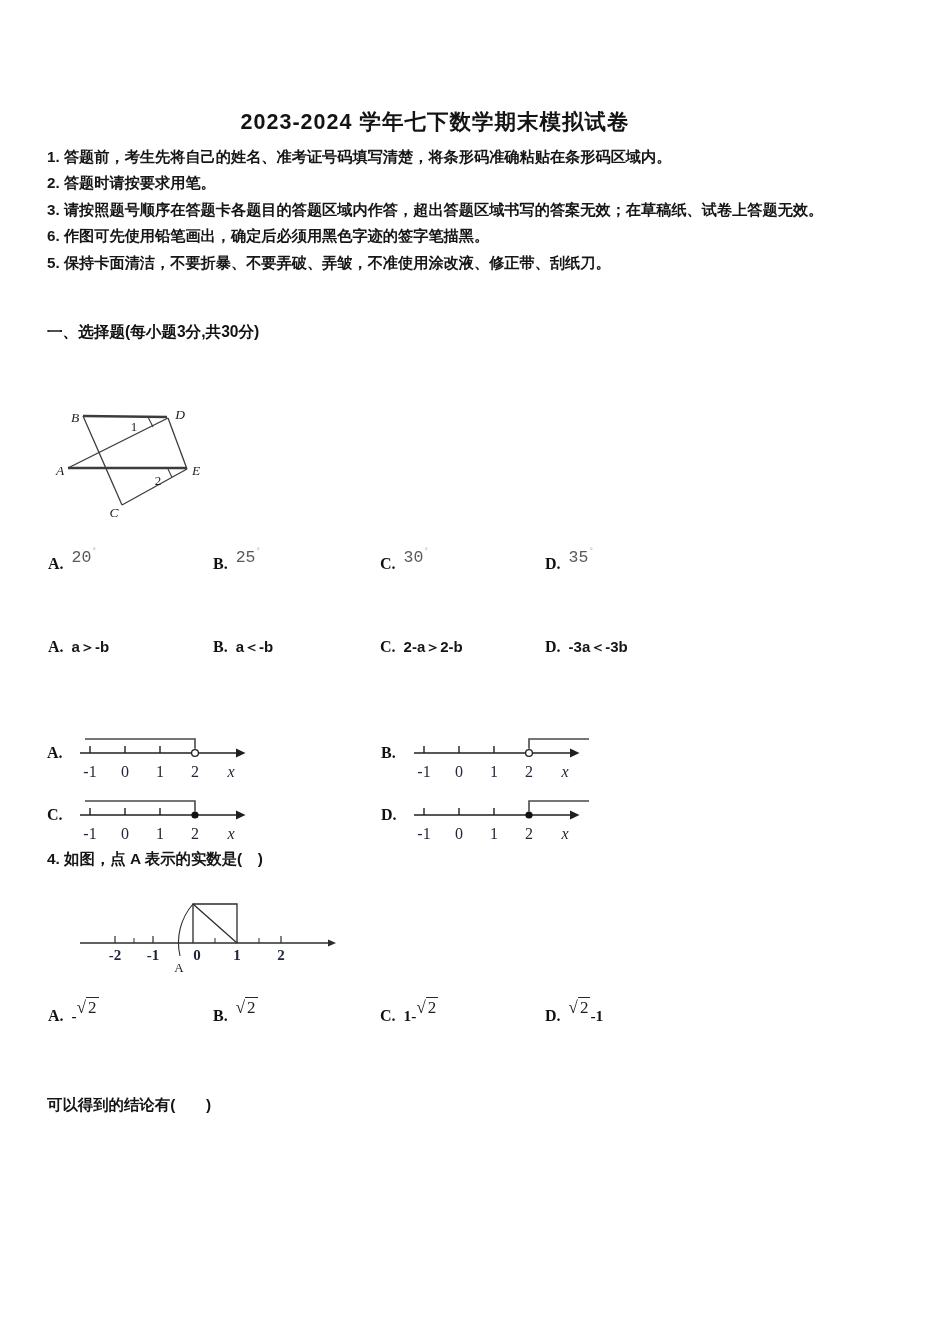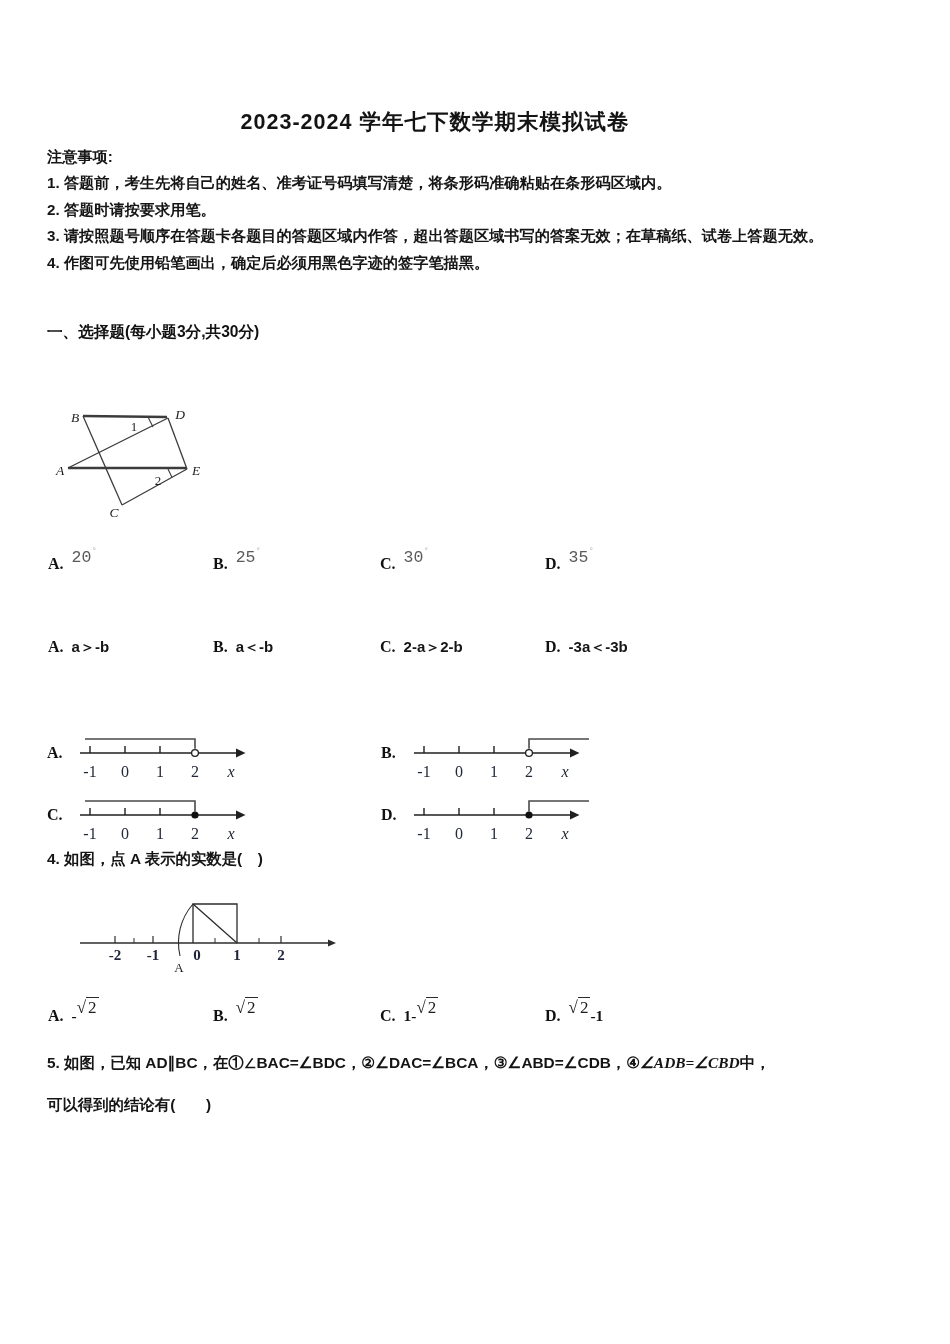--- a/index.html
+++ b/index.html
@@ -31,25 +31,25 @@
   svg .axlab{font-size:15px;font-weight:600;fill:#20263a;}
 </style>
 </head>
 <body>
 
 <div class="page">
 
   <div class="abs title" style="left:0;top:107px">2023-2024 学年七下数学期末模拟试卷</div>
 
   <div class="abs notes" style="left:47px;top:144px;width:880px">
-    <div>注意事项:</div>
     <div>1. 答题前，考生先将自己的姓名、准考证号码填写清楚，将条形码准确粘贴在条形码区域内。</div>
     <div>2. 答题时请按要求用笔。</div>
     <div>3. 请按照题号顺序在答题卡各题目的答题区域内作答，超出答题区域书写的答案无效；在草稿纸、试卷上答题无效。</div>
-    <div>4. 作图可先使用铅笔画出，确定后必须用黑色字迹的签字笔描黑。</div>
+    <div>6. 作图可先使用铅笔画出，确定后必须用黑色字迹的签字笔描黑。</div>
+    <div>5. 保持卡面清洁，不要折暴、不要弄破、弄皱，不准使用涂改液、修正带、刮纸刀。</div>
   </div>
 
   <div class="abs sect" style="left:47px;top:322px">一、选择题(每小题3分,共30分)</div>
 
 
   <svg class="abs" style="left:50px;top:398px" width="170" height="125" viewBox="0 0 170 125">
     <path d="M33,18 L117,19" stroke="#3c3c3c" stroke-width="2.3" fill="none"></path>
     <path d="M18,70 L136,70" stroke="#3c3c3c" stroke-width="2.3" fill="none"></path>
     <path d="M18,70 L118,20" stroke="#3c3c3c" stroke-width="1.3" fill="none"></path>
     <path d="M118,20 L137,71" stroke="#3c3c3c" stroke-width="1.3" fill="none"></path>
@@ -201,18 +201,15 @@
   <div class="abs" style="left:213px;top:1006px">
     <span class="olet">B.</span><span class="radpre"></span><span class="rad"><span>√</span><span class="vin">2</span></span><span class="radpost"></span>
   </div>
   <div class="abs" style="left:380px;top:1006px">
     <span class="olet">C.</span><span class="radpre">1-</span><span class="rad"><span>√</span><span class="vin">2</span></span><span class="radpost"></span>
   </div>
   <div class="abs" style="left:545px;top:1006px">
     <span class="olet">D.</span><span class="radpre"></span><span class="rad"><span>√</span><span class="vin">2</span></span><span class="radpost">-1</span>
   </div>
 
-  <div class="abs stem" style="left:47px;top:1053px">
-    <span>5. 如图，已知 AD∥BC，在①∠BAC=∠BDC，②∠DAC=∠BCA，③∠ABD=∠CDB，④</span><span class="q5it">∠ADB=∠CBD</span><span>中，</span>
-  </div>
   <div class="abs stem" style="left:47px;top:1095px">可以得到的结论有(　　)</div>
 
 </div>
 
 </body></html>

